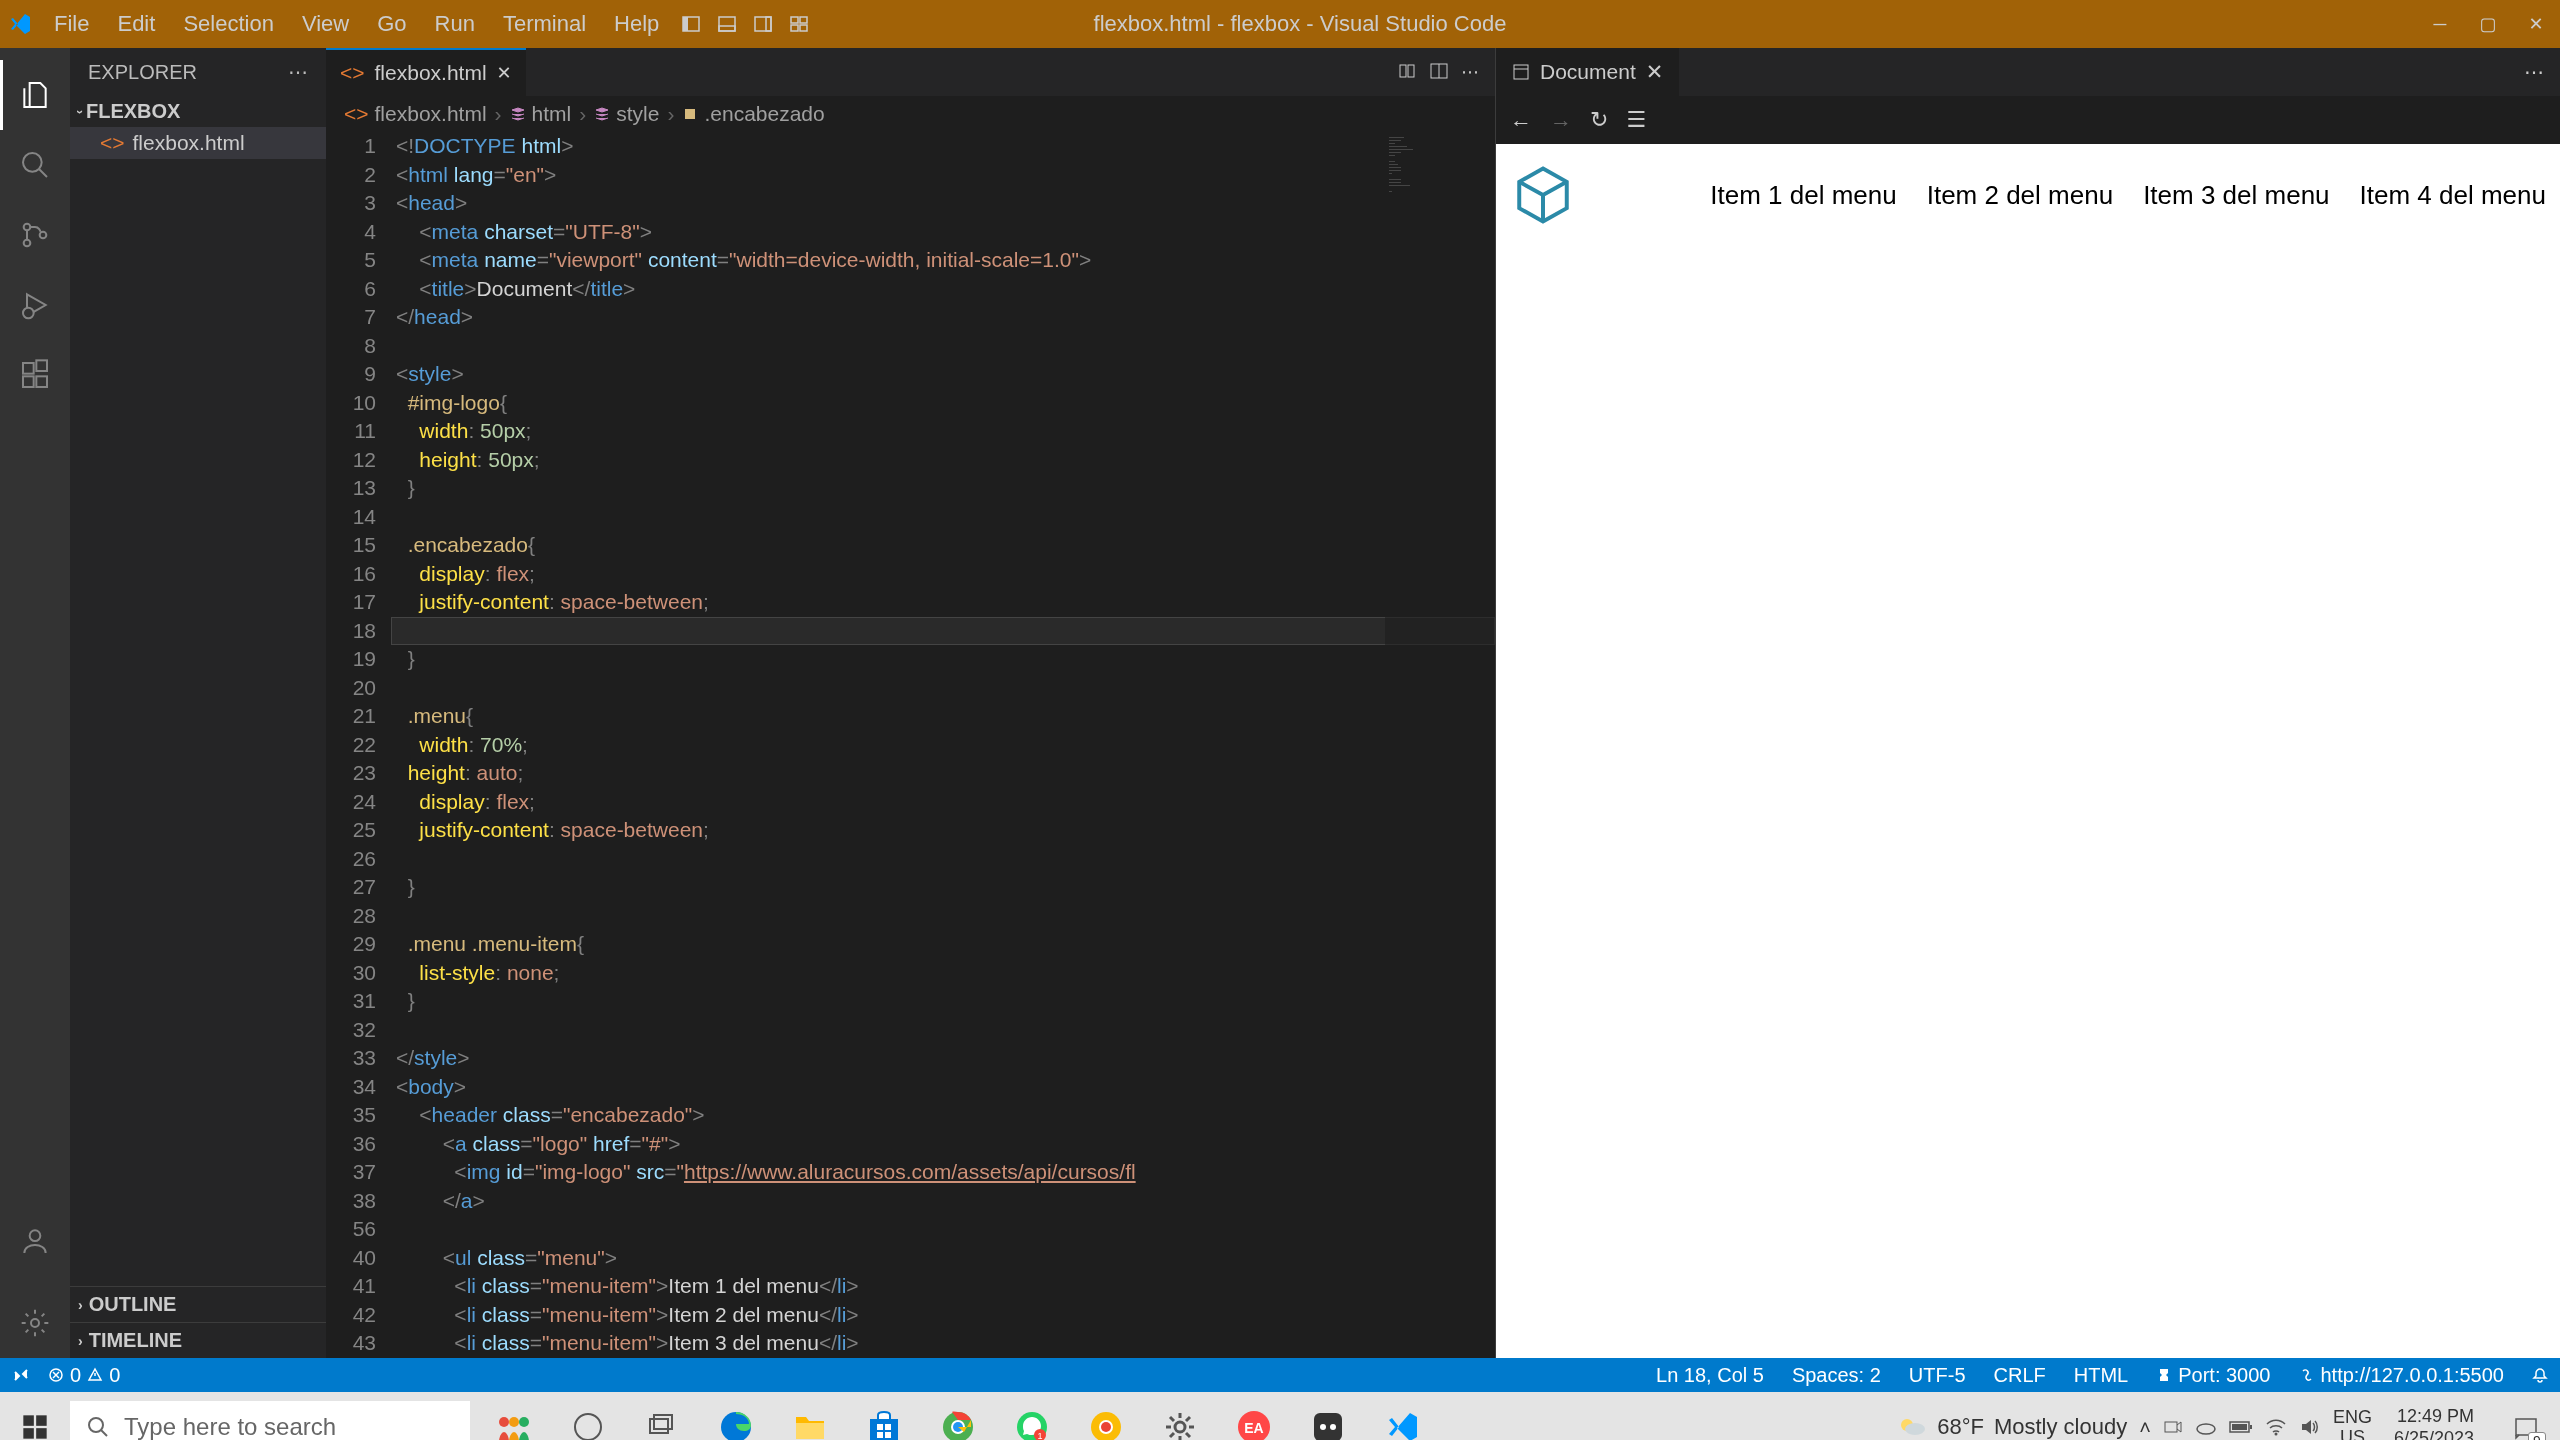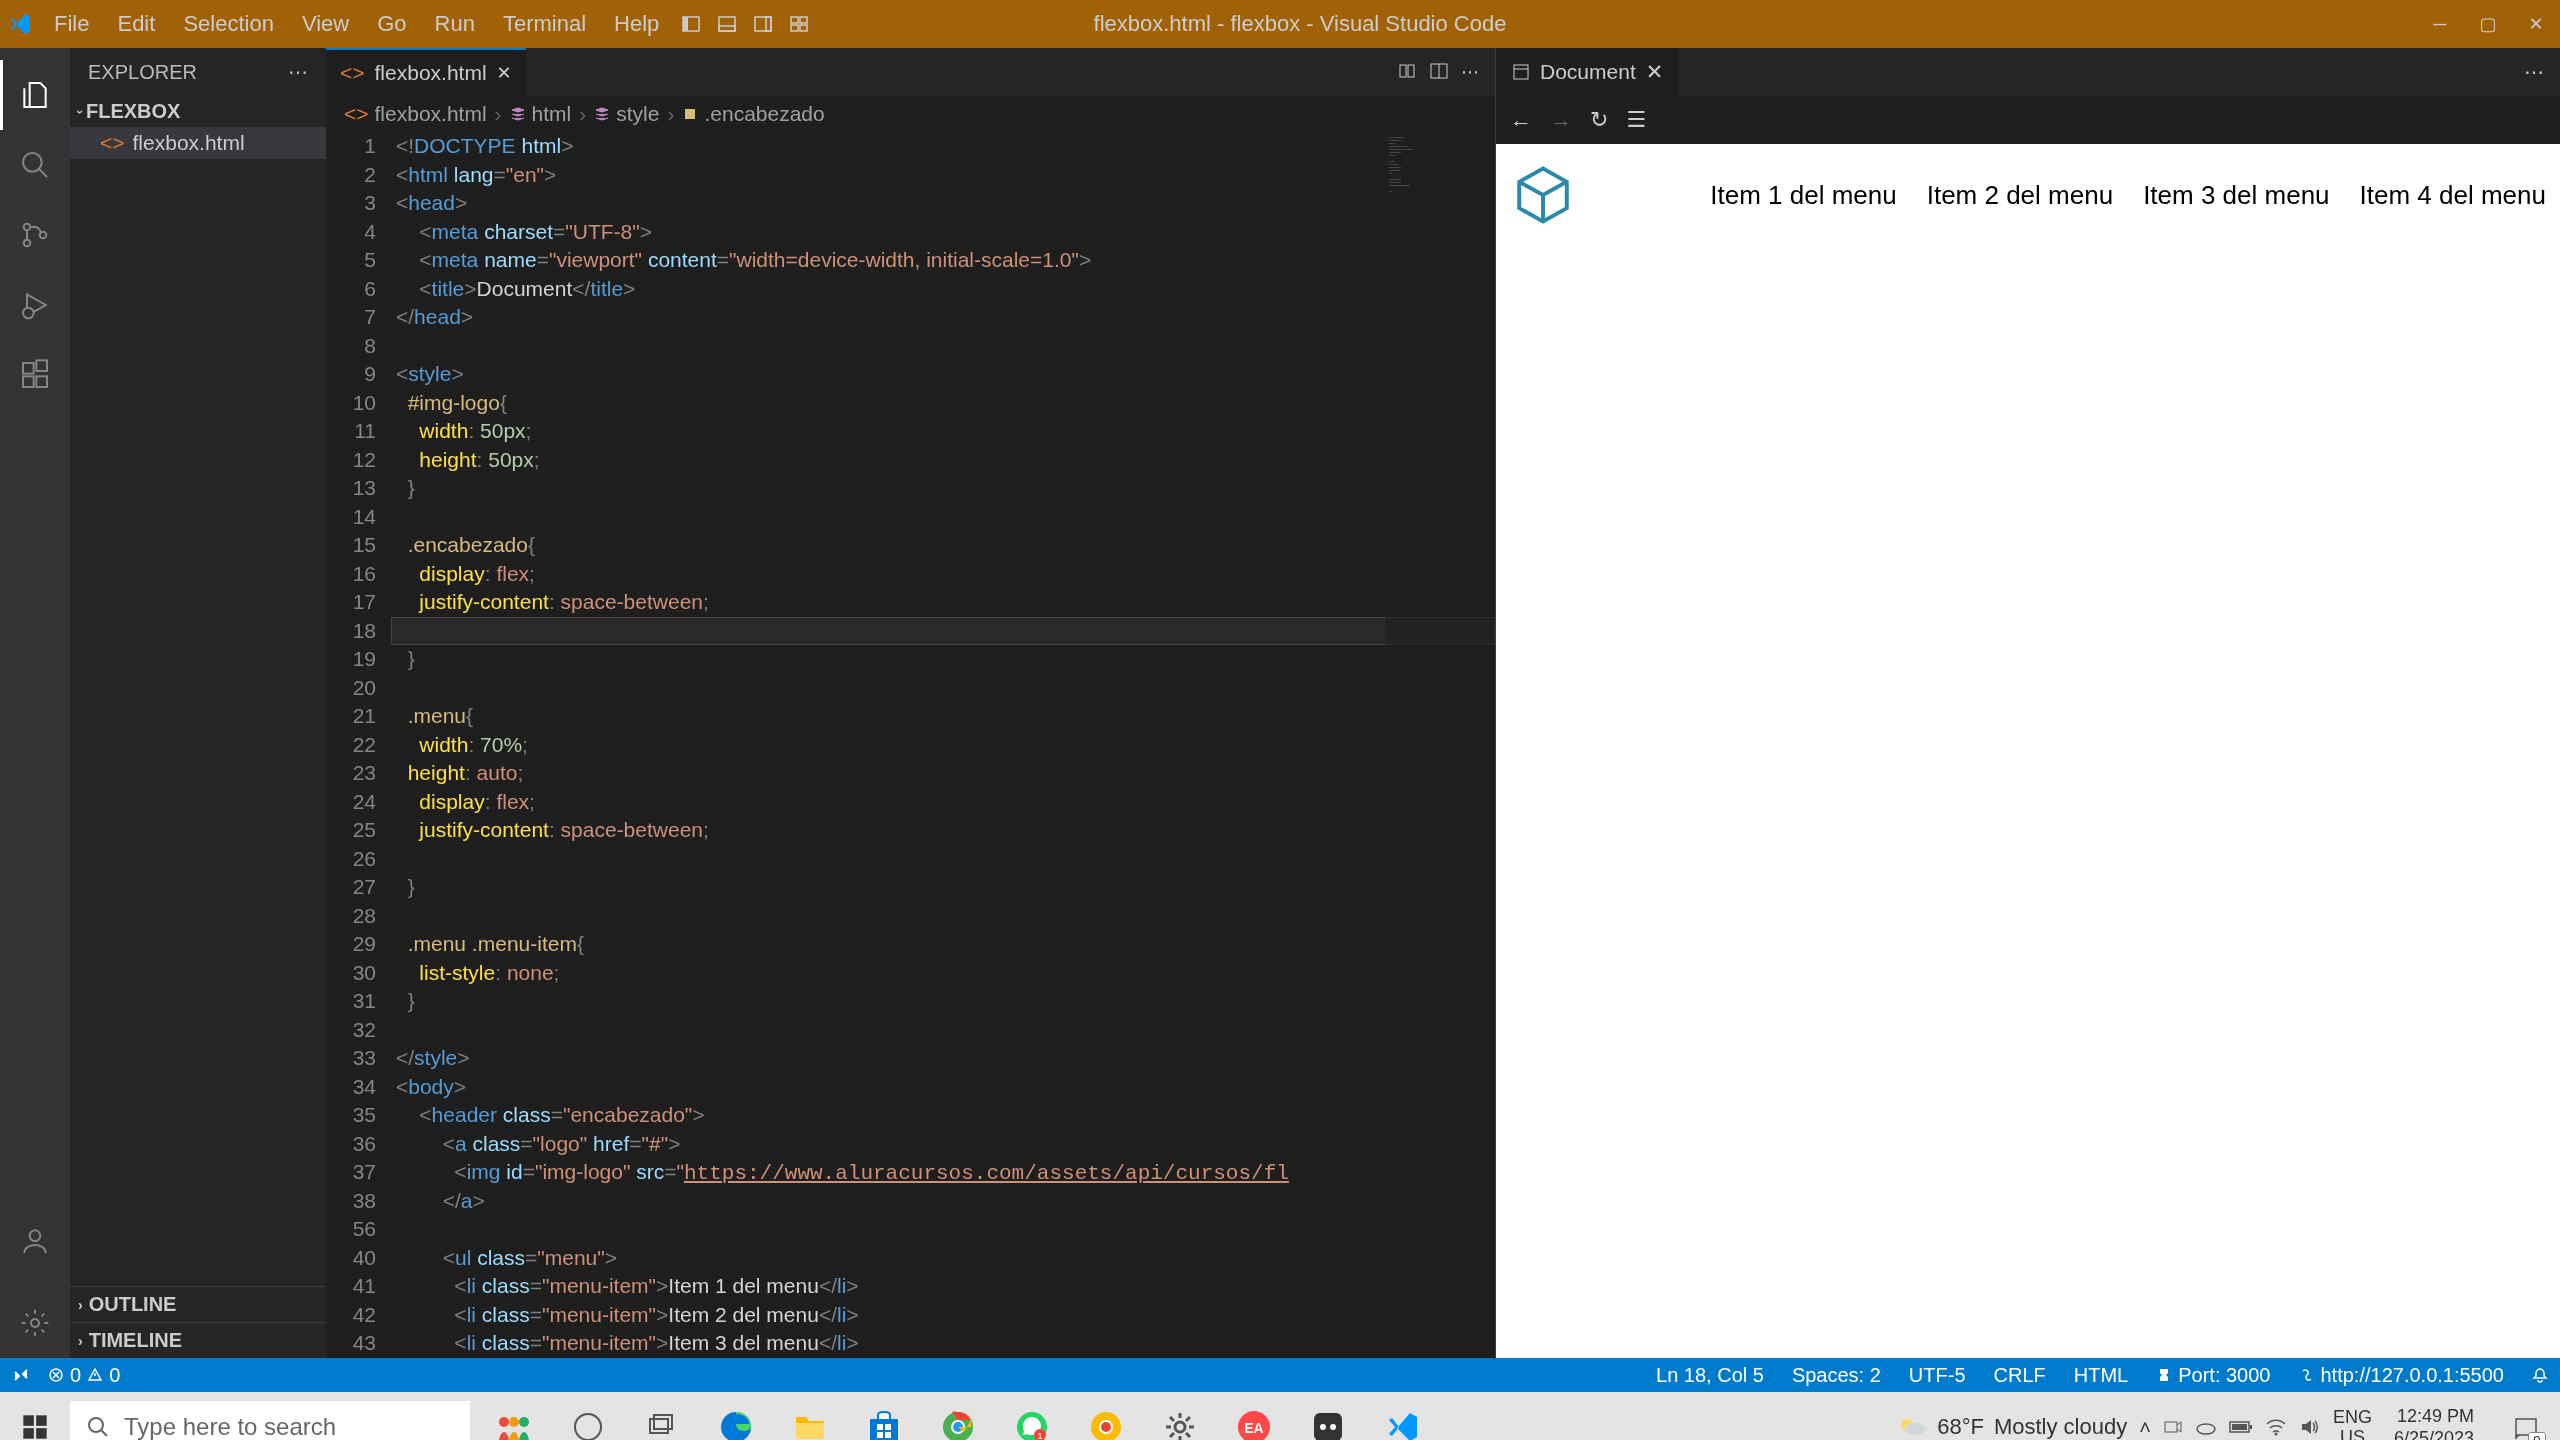--- a/index.html
+++ b/index.html
@@ -57,21 +57,21 @@
 .tag { color: #569cd6; }
 .attr { color: #9cdcfe; }
 .string { color: #ce9178; }
 .punct { color: #808080; }
 .selector { color: #d7ba7d; }
 .prop { color: #fde047; }
 .val { color: #ce9178; }
 .num { color: #b5cea8; }
 .doctype { color: #569cd6; }
 .text { color: #d4d4d4; }
-.link { color: #ce9178; text-decoration: underline; font-family: Liberation Mono, monospace; }
+.link { color: #ce9178; text-decoration: underline; }
 
 
 .preview-group { width: 1065px; display: flex; flex-direction: column; background: #1e1e1e; border-left: 1px solid #3c3c3c; }
 .preview-tabs { height: 48px; background: #252526; display: flex; align-items: center; position: relative; }
 .preview-tab { height: 48px; background: #1e1e1e; display: flex; align-items: center; padding: 0 16px; gap: 10px; font-size: 21px; }
 .preview-tabs-actions { margin-left: auto; padding-right: 16px; font-size: 20px; }
 .browser-bar { height: 48px; display: flex; align-items: center; padding: 0 14px; gap: 18px; background: #1e1e1e; }
 .browser-bar .nav-icon { font-size: 22px; color: #ccc; }
 .browser-bar .url { flex: 1; font-size: 22px; color: #ccc; }
 .browser-content { flex: 1; background: #fff; padding: 18px 14px; }

